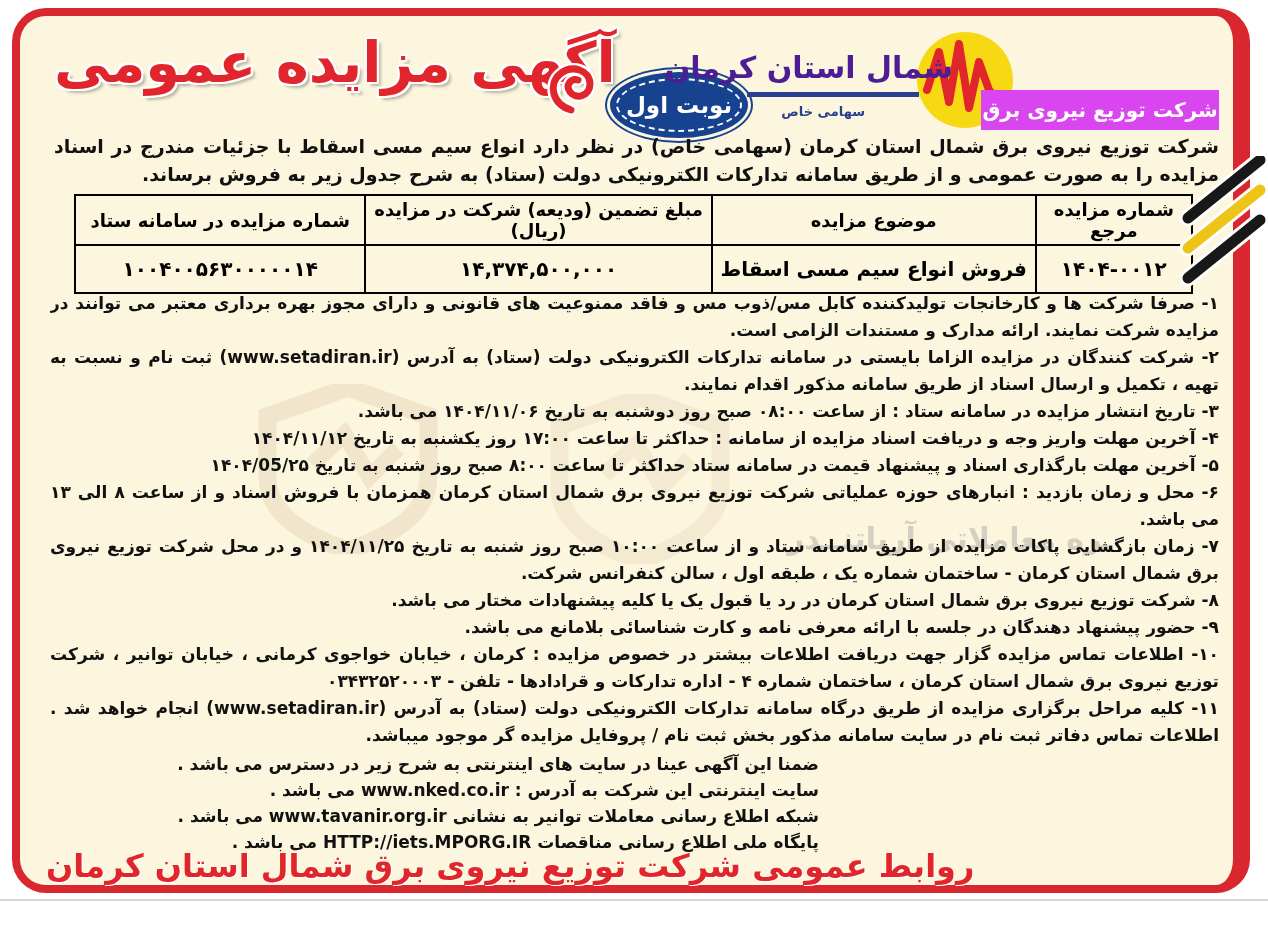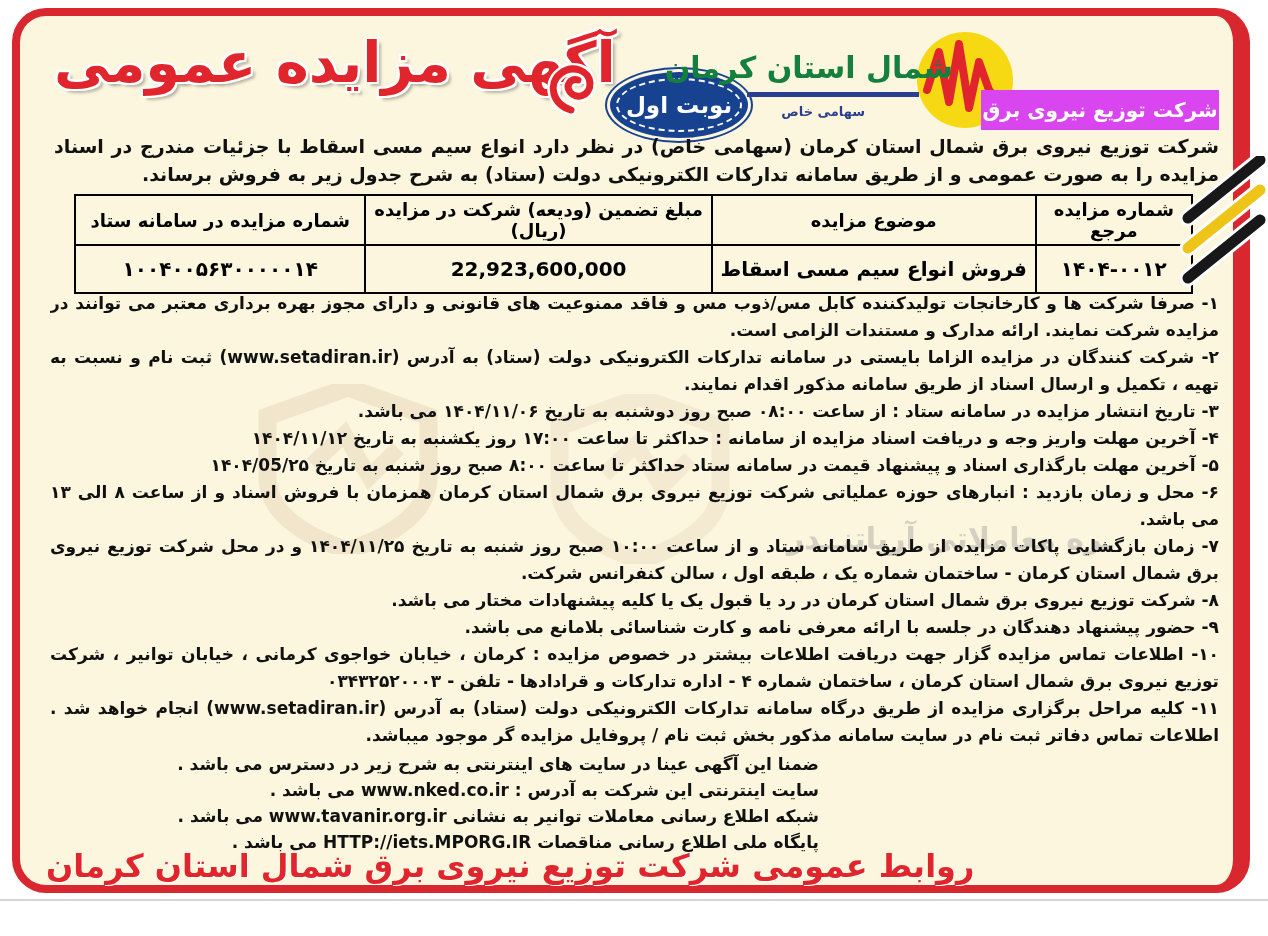--- a/index.html
+++ b/index.html
@@ -39,21 +39,21 @@
     display:flex;align-items:center;justify-content:center;
     box-shadow:0 0 0 3px #fbf6dd,0 0 0 5px #17428f;
   }
   .badge::before{
     content:"";position:absolute;inset:6px;border:2px dashed #ffffff;border-radius:50%;
   }
   .badge span{color:#ffffff;font-size:23px;font-weight:bold;position:relative;}
   .logo{position:absolute;right:0;top:0;width:480px;height:104px;}
   .logo-circle{position:absolute;right:208px;top:4px;width:96px;height:96px;border-radius:50%;background:#f6d913;}
   .logo-region{
-    position:absolute;right:268px;top:22px;color:#15803d;font-size:30px;font-weight:bold;white-space:nowrap;
+    position:absolute;right:268px;top:22px;color:#4c1d95;font-size:30px;font-weight:bold;white-space:nowrap;
   }
   .logo-line{position:absolute;right:302px;top:64px;width:172px;height:5px;background:#2a3f8f;}
   .logo-type{position:absolute;right:356px;top:76px;color:#2a3f8f;font-size:13px;font-weight:bold;}
   .logo-box{
     position:absolute;right:2px;top:62px;width:238px;height:40px;background:#d946ef;
     display:flex;align-items:center;justify-content:center;
   }
   .logo-box span{color:#ffffff;font-size:20px;font-weight:bold;white-space:nowrap;}
   
   .intro{
@@ -142,21 +142,21 @@
           <th class="col-ref">شماره مزایده مرجع</th>
           <th class="col-subj">موضوع مزایده</th>
           <th class="col-amt">مبلغ تضمین (ودیعه) شرکت در مزایده (ریال)</th>
           <th class="col-setad">شماره مزایده در سامانه ستاد</th>
         </tr>
       </thead>
       <tbody>
         <tr>
           <td class="ltr">۱۴۰۴-۰۰۱۲</td>
           <td>فروش انواع سیم مسی اسقاط</td>
-          <td class="ltr">22,923,600,000</td>
+          <td class="ltr">۱۴,۳۷۴,۵۰۰,۰۰۰</td>
           <td class="ltr">۱۰۰۴۰۰۵۶۳۰۰۰۰۰۱۴</td>
         </tr>
       </tbody>
     </table>
 
     <div class="body-text">
       <p>۱- صرفا شرکت ها و کارخانجات تولیدکننده کابل مس/ذوب مس و فاقد ممنوعیت های قانونی و دارای مجوز بهره برداری معتبر می توانند در مزایده شرکت نمایند. ارائه مدارک و مستندات الزامی است.</p>
       <p>۲- شرکت کنندگان در مزایده الزاما بایستی در سامانه تدارکات الکترونیکی دولت (ستاد) به آدرس (www.setadiran.ir) ثبت نام و نسبت به تهیه ، تکمیل و ارسال اسناد از طریق سامانه مذکور اقدام نمایند.</p>
       <p>۳- تاریخ انتشار مزایده در سامانه ستاد : از ساعت ۰۸:۰۰ صبح روز دوشنبه به تاریخ ۱۴۰۴/۱۱/۰۶ می باشد.</p>
       <p>۴- آخرین مهلت واریز وجه و دریافت اسناد مزایده از سامانه : حداکثر تا ساعت ۱۷:۰۰ روز یکشنبه به تاریخ ۱۴۰۴/۱۱/۱۲</p>

